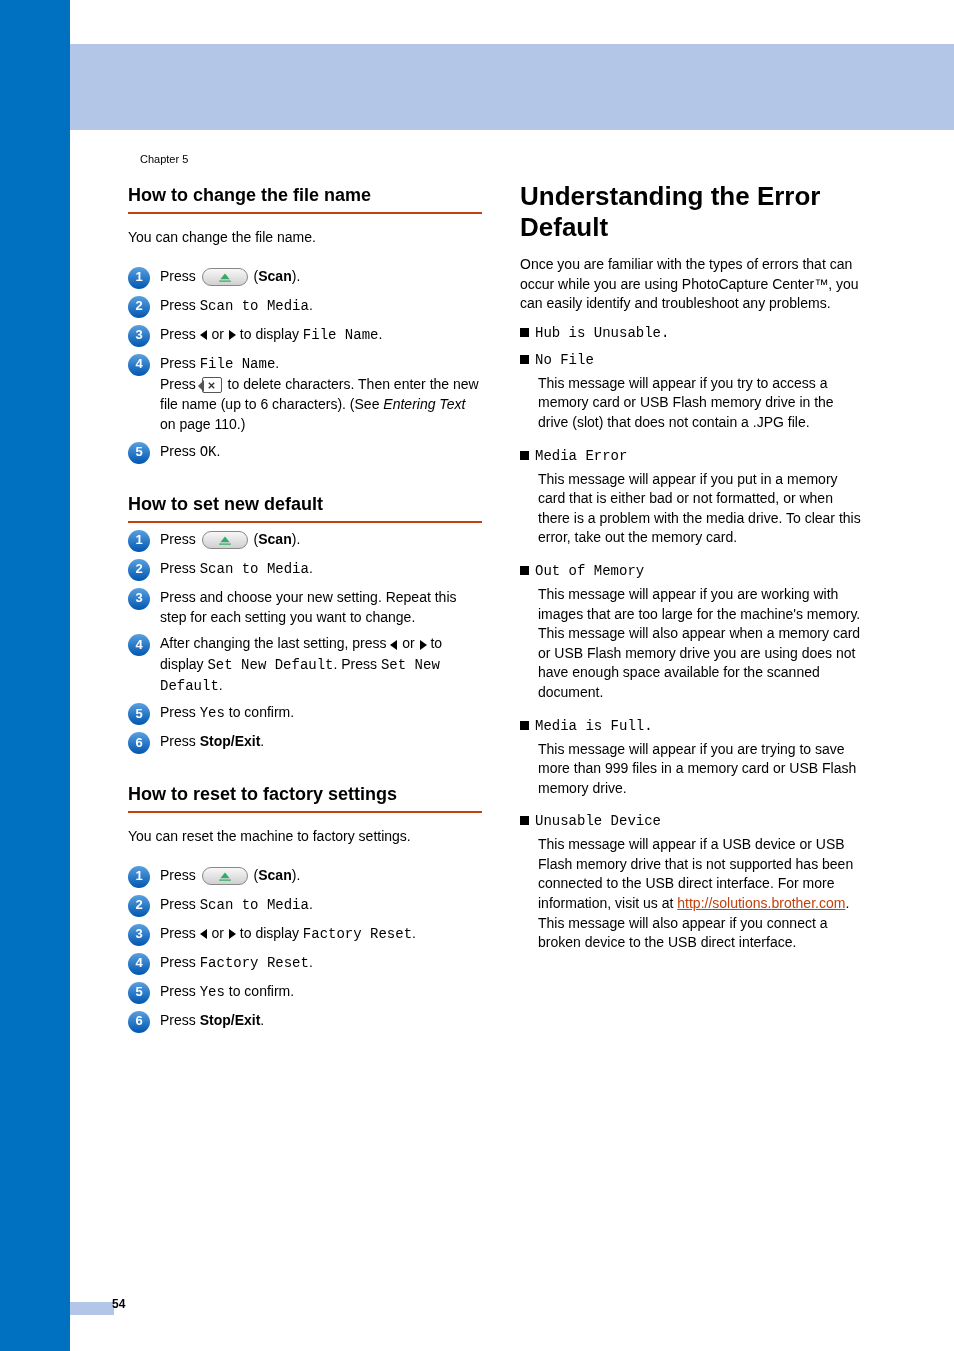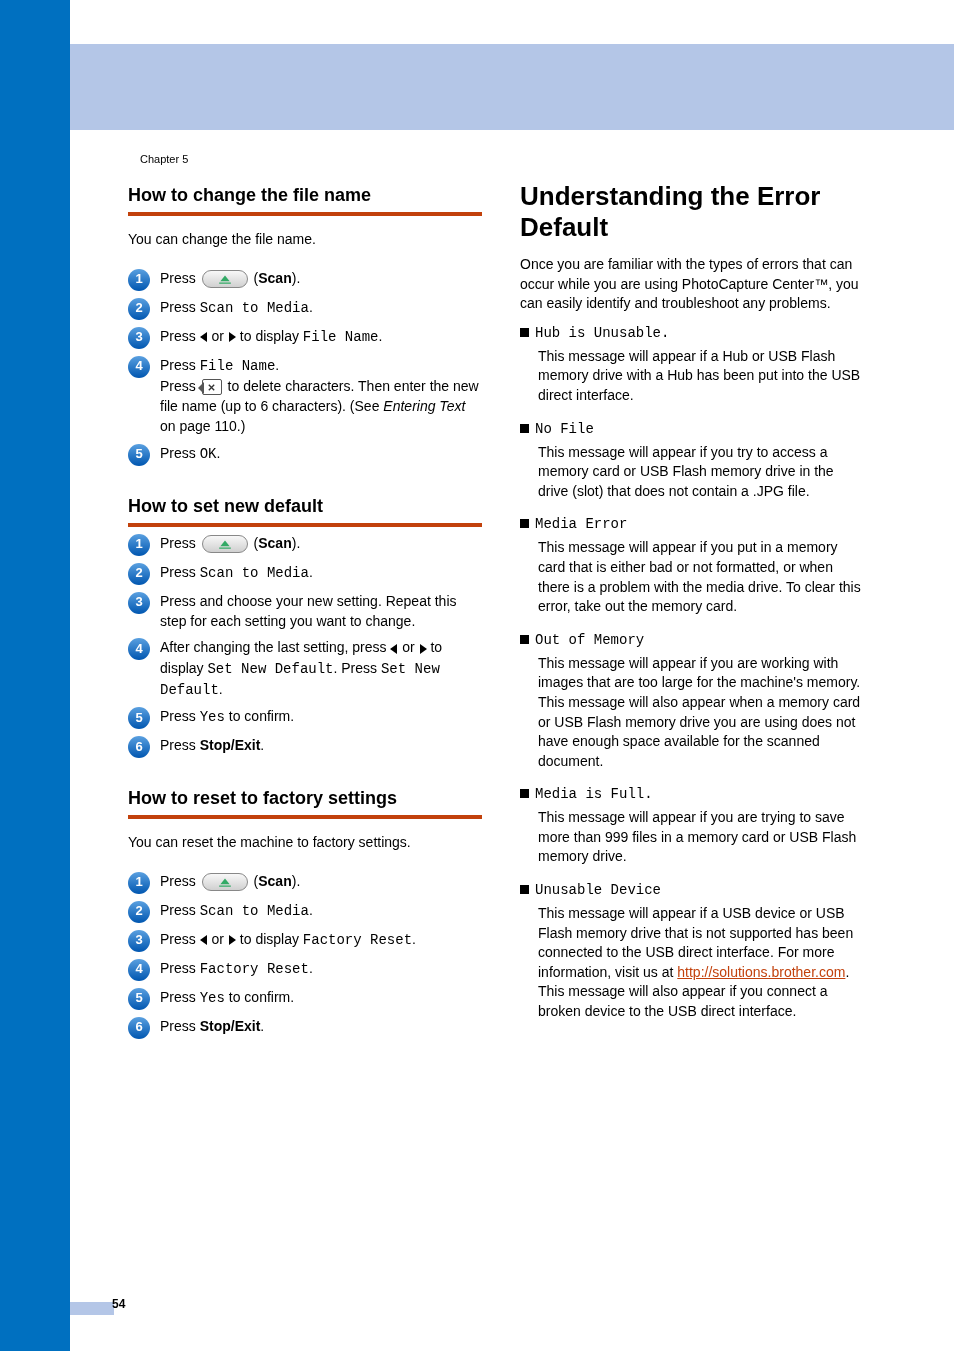--- a/index.html
+++ b/index.html
@@ -43,21 +43,21 @@
     top: 153px;
     left: 140px;
     font-size: 11px;
   }
   .col { flex: 1 1 0; min-width: 0; }
   h2.section {
     font-size: 18px;
     font-weight: bold;
     margin: 30px 0 4px 0;
     padding-bottom: 6px;
-    border-bottom: 4px solid #c2410c;
+    border-bottom: 2px solid #c2410c;
   }
   h1.big {
     font-size: 26px;
     font-weight: bold;
     margin: 26px 0 12px 0;
   }
   p.intro { margin: 14px 0 18px 0; line-height: 1.4; }
   p.para { margin: 6px 0; line-height: 1.4; }
   .step {
     display: flex;
@@ -290,21 +290,20 @@
 
     </div>
 
     <div class="col">
       <h1 class="big">Understanding the Error Default</h1>
       <p class="para">Once you are familiar with the types of errors that can occur while you are using PhotoCapture Center™, you can easily identify and troubleshoot any problems.</p>
 
       <ul class="err">
         <li>
           <span class="sq"></span><span class="mono">Hub is Unusable.</span>
-          <span class="err-text">This message will appear if a Hub or USB Flash memory drive with a Hub has been put into the USB direct interface.</span>
         </li>
         <li>
           <span class="sq"></span><span class="mono">No File</span>
           <span class="err-text">This message will appear if you try to access a memory card or USB Flash memory drive in the drive (slot) that does not contain a .JPG file.</span>
         </li>
         <li>
           <span class="sq"></span><span class="mono">Media Error</span>
           <span class="err-text">This message will appear if you put in a memory card that is either bad or not formatted, or when there is a problem with the media drive. To clear this error, take out the memory card.</span>
         </li>
         <li>

